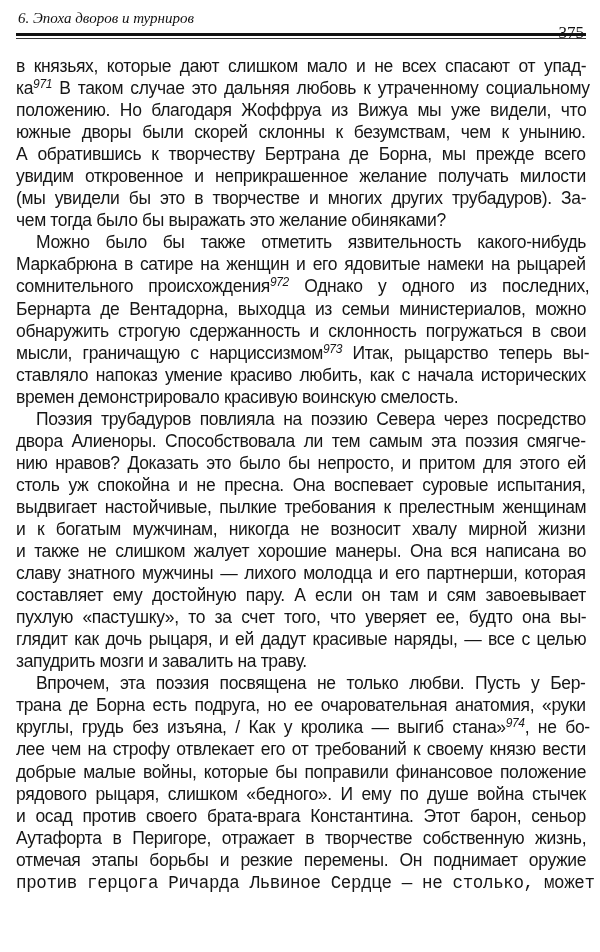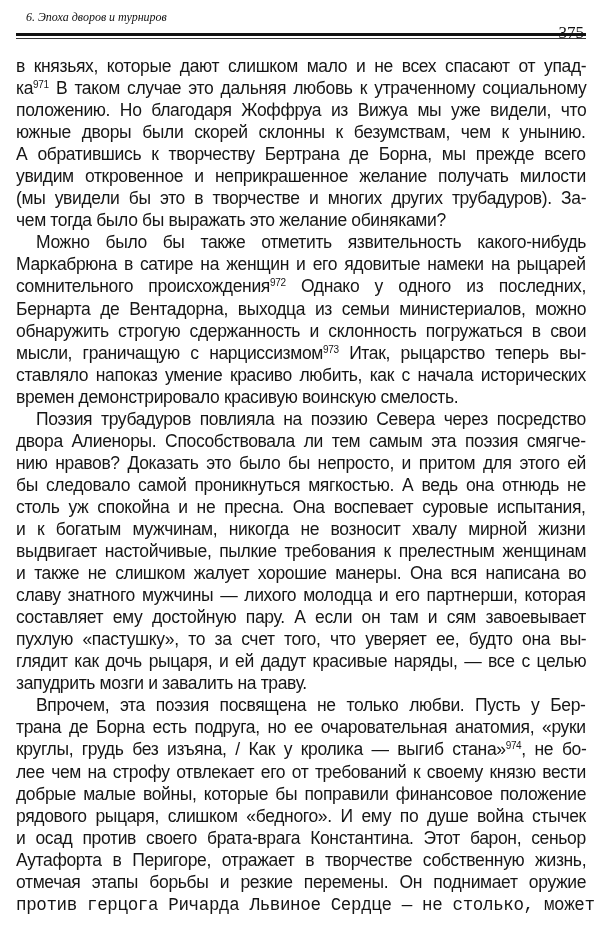--- a/index.html
+++ b/index.html
@@ -20,23 +20,22 @@
       right: 14px;
       top: 6px;
       height: 24px;
     }
     .running-head {
       position: absolute;
       left: 2px;
       top: 4px;
       font-family: "Liberation Serif", serif;
       font-style: italic;
-      font-size: 12px;
+      font-size: 15px;
       color: #111;
-      margin-left: 8px;
     }
     .page-number {
       position: absolute;
       right: 2px;
       top: 17px;
       font-family: "Liberation Serif", serif;
       font-size: 17px;
       color: #111;
     }
     .rule-thick {
@@ -84,23 +83,24 @@
       display: inline-block;
       width: 100%;
       text-align: justify;
       text-align-last: justify;
       letter-spacing: -0.35px;
     }
     .line.last .line-inner {
       text-align-last: left;
     }
     sup.fn {
-      font-size: 10px;
+      font-size: 12px;
       vertical-align: 6px;
       line-height: 0;
+      font-style: italic;
     }
   </style>
 </head>
 <body>
 
 <header class="page-header">
   <span class="running-head">6. Эпоха дворов и турниров</span>
   <span class="page-number">375</span>
 </header>
 <div class="rule-thick"></div>
@@ -124,24 +124,23 @@
       <span class="line"><span class="line-inner" style="width: auto; white-space: nowrap; word-spacing: 5.28571px;"><span>Бернарта де Вентадорна, выходца из семьи министериалов, можно</span></span></span>
       <span class="line"><span class="line-inner" style="width: auto; white-space: nowrap; word-spacing: 4.85714px;"><span>обнаружить строгую сдержанность и склонность погружаться в свои</span></span></span>
       <span class="line"><span class="line-inner" style="width: auto; white-space: nowrap; word-spacing: 6px;"><span>мысли, граничащую с нарциссизмом</span><sup class="fn">973</sup><span> Итак, рыцарство теперь вы-</span></span></span>
       <span class="line"><span class="line-inner" style="width: auto; white-space: nowrap; word-spacing: 3px;"><span>ставляло напоказ умение красиво любить, как с начала исторических</span></span></span>
       <span class="line last"><span class="line-inner" style="width: auto; white-space: nowrap;"><span>времен демонстрировало красивую воинскую смелость.</span></span></span>
     </div>
     <div>
       <span class="line indent"><span class="line-inner" style="width: auto; white-space: nowrap; word-spacing: 4.28571px;"><span>Поэзия трубадуров повлияла на поэзию Севера через посредство</span></span></span>
       <span class="line"><span class="line-inner" style="width: auto; white-space: nowrap; word-spacing: 4.25px;"><span>двора Алиеноры. Способствовала ли тем самым эта поэзия смягче-</span></span></span>
       <span class="line"><span class="line-inner" style="width: auto; white-space: nowrap; word-spacing: 3.18182px;"><span>нию нравов? Доказать это было бы непросто, и притом для этого ей</span></span></span>
-      <span class="line"><span class="line-inner" style="width: auto; white-space: nowrap; word-spacing: 3.55556px;"><span>бы следовало самой проникнуться мягкостью. А ведь она отнюдь не</span></span></span>
       <span class="line"><span class="line-inner" style="width: auto; white-space: nowrap; word-spacing: 4.44444px;"><span>столь уж спокойна и не пресна. Она воспевает суровые испытания,</span></span></span>
+      <span class="line"><span class="line-inner" style="width: auto; white-space: nowrap; word-spacing: 3.33333px;"><span>выдвигает настойчивые, пылкие требования к прелестным женщинам</span></span></span>
       <span class="line"><span class="line-inner" style="width: auto; white-space: nowrap; word-spacing: 7px;"><span>и к богатым мужчинам, никогда не возносит хвалу мирной жизни</span></span></span>
-      <span class="line"><span class="line-inner" style="width: auto; white-space: nowrap; word-spacing: 3.33333px;"><span>выдвигает настойчивые, пылкие требования к прелестным женщинам</span></span></span>
       <span class="line"><span class="line-inner" style="width: auto; white-space: nowrap; word-spacing: 4.2px;"><span>и также не слишком жалует хорошие манеры. Она вся написана во</span></span></span>
       <span class="line"><span class="line-inner" style="width: auto; white-space: nowrap; word-spacing: 2.44444px;"><span>славу знатного мужчины — лихого молодца и его партнерши, которая</span></span></span>
       <span class="line"><span class="line-inner" style="width: auto; white-space: nowrap; word-spacing: 5px;"><span>составляет ему достойную пару. А если он там и сям завоевывает</span></span></span>
       <span class="line"><span class="line-inner" style="width: auto; white-space: nowrap; word-spacing: 5px;"><span>пухлую «пастушку», то за счет того, что уверяет ее, будто она вы-</span></span></span>
       <span class="line"><span class="line-inner" style="width: auto; white-space: nowrap; word-spacing: 2.25px;"><span>глядит как дочь рыцаря, и ей дадут красивые наряды, — все с целью</span></span></span>
       <span class="line last"><span class="line-inner" style="width: auto; white-space: nowrap;"><span>запудрить мозги и завалить на траву.</span></span></span>
     </div>
     <div>
       <span class="line indent"><span class="line-inner" style="width: auto; white-space: nowrap; word-spacing: 6.22222px;"><span>Впрочем, эта поэзия посвящена не только любви. Пусть у Бер-</span></span></span>
       <span class="line"><span class="line-inner" style="width: auto; white-space: nowrap; word-spacing: 3.33333px;"><span>трана де Борна есть подруга, но ее очаровательная анатомия, «руки</span></span></span>

